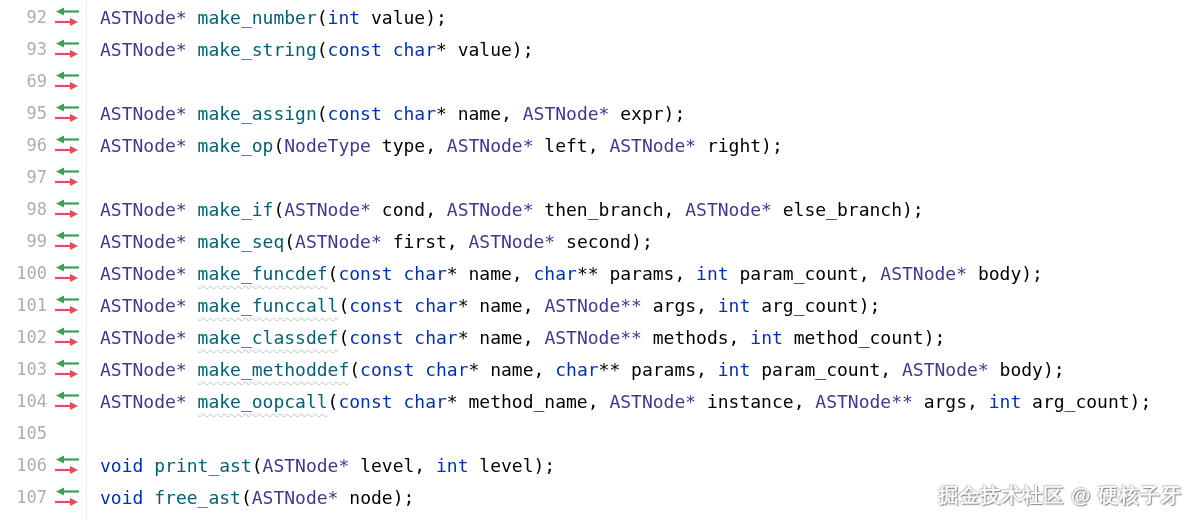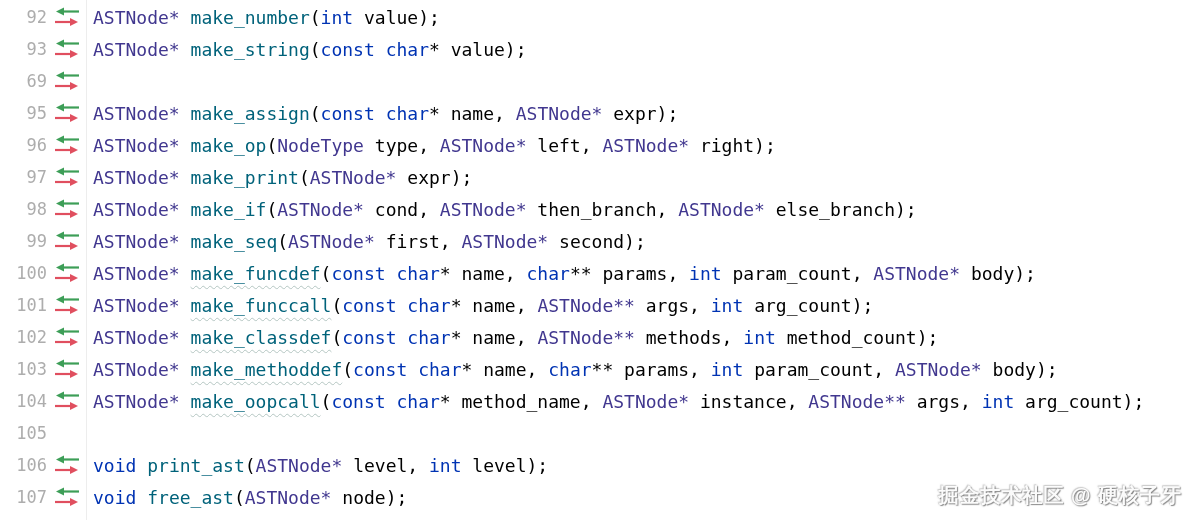--- a/index.html
+++ b/index.html
@@ -15,21 +15,21 @@
     background:var(--gutter-separator,#ededed);
   }
   .lines { position:absolute; left:0; top:1px; right:0; }
   .row { display:flex; height:32px; align-items:center; white-space:pre; }
   .num {
     width:47px; text-align:right; flex:0 0 47px;
     color:var(--line-number,#adadad); font-size:17px;
   }
   .gut { width:39px; flex:0 0 39px; display:flex; justify-content:center; align-items:center; }
   .gut svg { display:block; }
-  .code { padding-left:7px; letter-spacing:0; }
+  .code { padding-left:14px; letter-spacing:0; }
   .tk-plain { color:var(--text,#000); }
   .tk-kw    { color:var(--keyword,#0033b3); }
   .tk-func  { color:var(--function,#00627a); }
   .tk-type  { color:var(--type,#41378f); }
   .sq {
     text-decoration-line:underline;
     text-decoration-style:wavy;
     text-decoration-color:var(--squiggle,#b4c6c2);
     text-decoration-thickness:1px;
     text-underline-offset:5px;
@@ -105,21 +105,21 @@
           </svg></div><div class="code"><span class="tk-type">ASTNode*</span><span class="tk-plain"> </span><span class="tk-func">make_op</span><span class="tk-plain">(</span><span class="tk-type">NodeType</span><span class="tk-plain"> type, </span><span class="tk-type">ASTNode*</span><span class="tk-plain"> left, </span><span class="tk-type">ASTNode*</span><span class="tk-plain"> right);</span></div></div>
       <div class="row"><div class="num">97</div><div class="gut"><svg width="30" height="22" viewBox="0 0 30 22">
             <g>
               <path d="M12 5.5 H27" stroke="var(--arrow-green)" stroke-width="2.2" fill="none"></path>
               <polygon points="12,1.5 4,5.5 12,9.5" fill="var(--arrow-green)"></polygon>
             </g>
             <g>
               <path d="M3 16 H18" stroke="var(--arrow-red)" stroke-width="2.2" fill="none"></path>
               <polygon points="18,12 26,16 18,20" fill="var(--arrow-red)"></polygon>
             </g>
-          </svg></div><div class="code"><span class="tk-type">ASTNode*</span><span class="tk-plain"> </span><span class="tk-func">make_print</span><span class="tk-plain">(</span><span class="tk-type">ASTNode*</span><span class="tk-plain"> expr);</span></div></div>
+          </svg></div></div>
       <div class="row"><div class="num">98</div><div class="gut"><svg width="30" height="22" viewBox="0 0 30 22">
             <g>
               <path d="M12 5.5 H27" stroke="var(--arrow-green)" stroke-width="2.2" fill="none"></path>
               <polygon points="12,1.5 4,5.5 12,9.5" fill="var(--arrow-green)"></polygon>
             </g>
             <g>
               <path d="M3 16 H18" stroke="var(--arrow-red)" stroke-width="2.2" fill="none"></path>
               <polygon points="18,12 26,16 18,20" fill="var(--arrow-red)"></polygon>
             </g>
           </svg></div><div class="code"><span class="tk-type">ASTNode*</span><span class="tk-plain"> </span><span class="tk-func">make_if</span><span class="tk-plain">(</span><span class="tk-type">ASTNode*</span><span class="tk-plain"> cond, </span><span class="tk-type">ASTNode*</span><span class="tk-plain"> then_branch, </span><span class="tk-type">ASTNode*</span><span class="tk-plain"> else_branch);</span></div></div>

